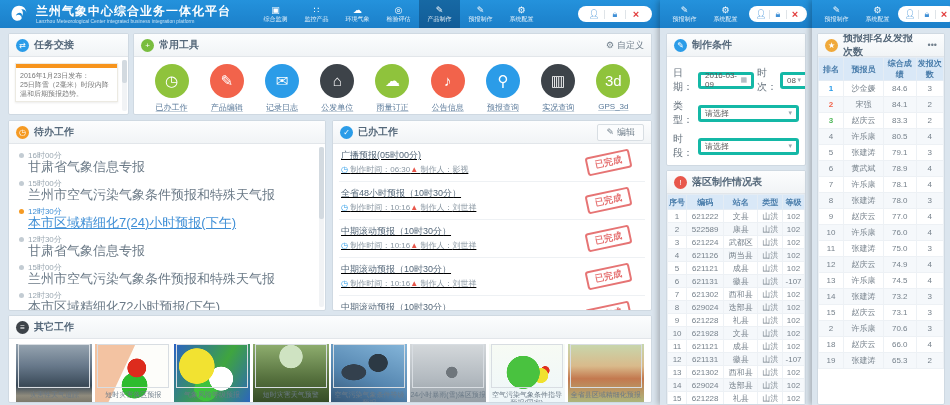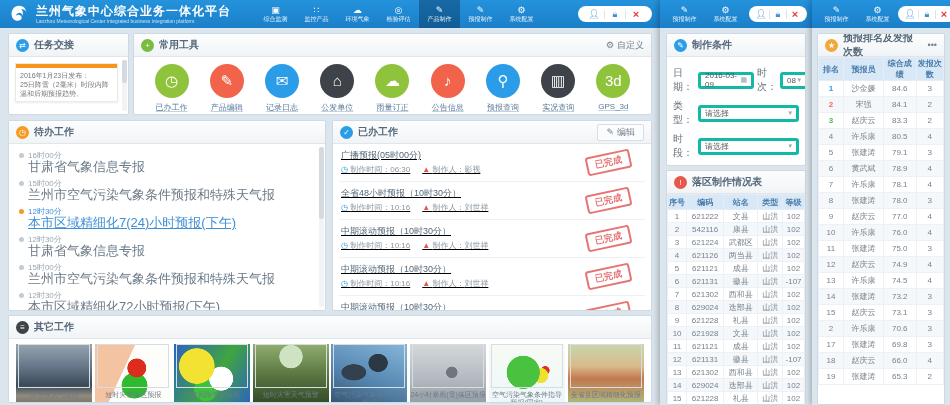--- a/index.html
+++ b/index.html
@@ -65,21 +65,21 @@
   .todo-title { font-size:13px; color:#6b7a87; padding-left:9px; line-height:12px; }
   .todo-item.active .todo-time { color:#3f8fd6; }
   .todo-item.active .todo-time::before { background:#f59a23; }
   .todo-item.active .todo-title { color:#3f8fd6; text-decoration:underline; }
 
   
   .p-done { left:332px; top:120px; width:320px; height:191px; }
   .done-list { padding:0 6px;text-decoration:underline; }
   .done-item { position:relative; border-bottom:1px solid #eef1f4; padding:5px 2px 5px 2px; height:38px; }
   .done-title { font-size:9px; color:#55687a; line-height:12px; }
-  .done-meta { display:flex; gap:12px; margin-top:3px; font-size:8px; color:#8b98a3; align-items:center;text-align:right; }
+  .done-meta { display:flex; margin-top:3px; font-size:8px; color:#8b98a3; align-items:center;text-align:right; }
   .mi { font-size:8px; }
   .mi-clock { color:#2b9ce8; } .mi-person { color:#e8574b; }
   .stamp { position:absolute; right:14px; top:9px; border:2px solid #e25c5c; color:#e25c5c; font-size:9px; font-weight:bold; padding:1px 7px; border-radius:3px; transform:rotate(-12deg); opacity:.85; background:rgba(255,255,255,.6); }
 
   
   .p-other { left:8px; top:315px; width:644px; height:88px; }
   .thumbs { display:flex; justify-content:space-around; padding:5px 6px 0 6px; }
   .thumb { width:76px; display:flex; flex-direction:column; align-items:center; cursor:pointer; }
   .thumb-img { width:72px; height:44px; border:1px solid #d8dde2; }
   .thumb-cap { font-size:7px; color:#6b7a87; text-align:center; line-height:8px; margin-top:3px; }
@@ -455,21 +455,21 @@
 
         <tr>
             <td>1</td>
             <td>621222</td>
             <td>文县</td>
             <td>山洪</td>
             <td>102</td>
           </tr>
             <tr>
             <td>2</td>
-            <td>542116</td>
+            <td>522589</td>
             <td>康县</td>
             <td>山洪</td>
             <td>102</td>
           </tr>
             <tr>
             <td>3</td>
             <td>621224</td>
             <td>武都区</td>
             <td>山洪</td>
             <td>102</td>
@@ -704,26 +704,20 @@
             <td>73.1</td>
             <td>3</td>
           </tr>
             <tr>
             <td>2</td>
             <td>许乐康</td>
             <td>70.6</td>
             <td>3</td>
           </tr>
             <tr>
-            <td>17</td>
-            <td>张建涛</td>
-            <td>69.8</td>
-            <td>3</td>
-          </tr>
-            <tr>
             <td>18</td>
             <td>赵庆云</td>
             <td>66.0</td>
             <td>4</td>
           </tr>
             <tr>
             <td>19</td>
             <td>张建涛</td>
             <td>65.3</td>
             <td>2</td>

